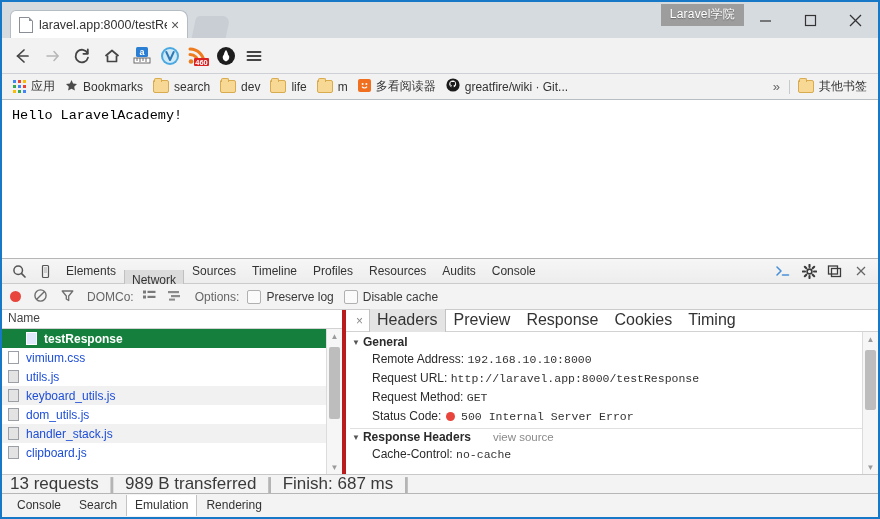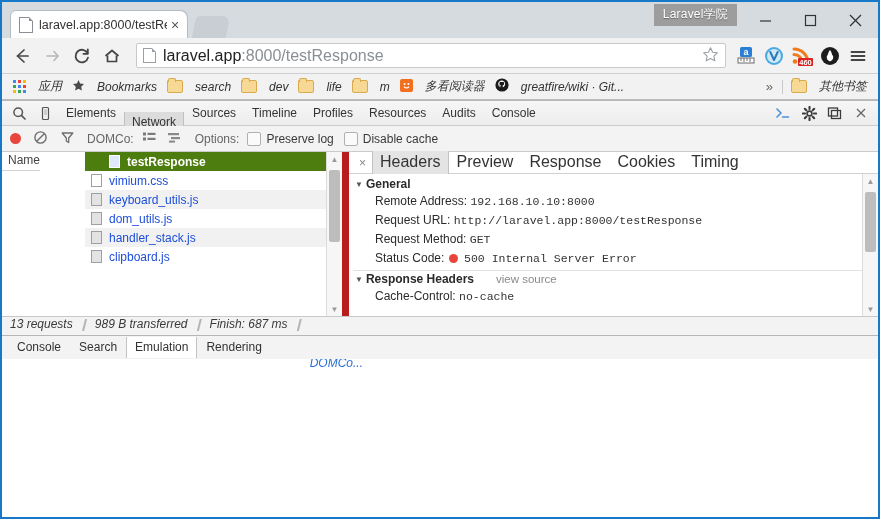--- a/index.html
+++ b/index.html
@@ -77,21 +77,21 @@
   .tab-newtab {
     position: absolute;
     left: 192px; top: 14px;
     width: 34px; height: 22px;
     background: #c8ced4;
     border-radius: 4px 8px 0 0;
     transform: skewX(-12deg);
   }
   .watermark {
     position: absolute;
-    right: 141px; top: 2px;
+    right: 134px; top: 2px;
     background: #9d9d9d;
     color: #fff;
     font-size: 12px;
     padding: 2px 9px 3px;
     letter-spacing: .2px;
     text-shadow: 0 1px 1px rgba(0,0,0,.35);
   }
   .winbtns {
     position: absolute;
     right: 0; top: 0;
@@ -179,21 +179,21 @@
     font-size: 12px;
     color: #333;
   }
   .bm {
     display: flex;
     align-items: center;
     padding: 2px 5px;
     white-space: nowrap;
     flex: 0 0 auto;
   }
-  .bm span.lbl { margin-left: 12px; font-style: italic; }
+  .bm span.lbl { margin-left: 5px; }
   .folder {
     width: 14px; height: 11px;
     background: #f7d894;
     border: 1px solid #d8ab4e;
     border-radius: 1px 2px 2px 2px;
     position: relative;
     flex: 0 0 auto;
   }
   .folder:before {
     content:"";
@@ -295,26 +295,25 @@
   .dt-body {
     flex: 1 1 auto;
     display: flex;
     min-height: 0;
     background: #fff;
   }
   
   .reqlist {
     width: 340px;
     flex: 0 0 auto;
-    border-right: 7px solid #b91c1c;
-    display: flex;
-    flex-direction: row;
+    border-right: 4px solid #b91c1c;
+    display: flex;
+    flex-direction: column;
     min-height: 0;
     position: relative;
-    gap: 45px;
   }
   .reqlist-head {
     height: 19px;
     border-bottom: 1px solid #d2d2d2;
     background: #fff;
     font-size: 12px;
     color: #444;
     padding: 1px 0 0 6px;
     box-sizing: border-box;
     flex: 0 0 auto;
@@ -323,21 +322,21 @@
   .reqrow {
     height: 19px;
     display: flex;
     align-items: center;
     padding-left: 6px;
     font-size: 12px;
     color: #1d4ed8;
     box-sizing: border-box;
   }
   .reqrow.odd { background: #f1f1f1; }
-  .reqrow.sel { background: #4d7c0f; color: #fff; font-weight: bold; padding-left: 24px; }
+  .reqrow.sel { background: #15803d; color: #fff; font-weight: bold; padding-left: 24px; }
   .doc-ico {
     width: 9px; height: 11px;
     border: 1px solid #9aa0a6;
     background: #fff;
     margin-right: 7px;
     flex: 0 0 auto;
   }
   .doc-ico.gray { background: #e3e3e3; }
   .reqrow.sel .doc-ico { border-color:#fff; background:#dfe9fb;}
   .vscroll {
@@ -419,26 +418,26 @@
     margin: 0 3px 0 1px;
     vertical-align: -1px;
   }
 
   
   .dt-status {
     height: 19px;
     background: #f3f3f3;
     border-top: 1px solid #c8c8c8;
     display: flex;
+    align-items: center;
     padding: 0 8px;
-    font-size: 12px;
+    font-size: 17px;
     color: #3a3a3a;
     flex: 0 0 auto;
     box-sizing: border-box;
-    font-style: italic;
   }
   .dt-status .sep { color:#b4b4b4; margin: 0 6px; }
   .dt-status .blue { color:#2a6fd6;margin-top:39px; }
 
   
   .drawer {
     height: 24px;
     background: #f3f3f3;
     border-top: 1px solid #b6b6b6;
     display: flex;
@@ -512,29 +511,20 @@
           <path d="M15.8 3.3 L15.8 7.8 L11.4 7.8" fill="none" stroke="#444" stroke-width="1.8" stroke-linecap="round" stroke-linejoin="round"></path>
         </svg>
     </div>
     <div class="navicon">
       <svg width="20" height="20" viewBox="0 0 20 20">
           <path d="M3.5 10 L10 4.5 L16.5 10" fill="none" stroke="#444" stroke-width="1.7" stroke-linejoin="round"></path>
           <path d="M5.5 9.5 L5.5 15.5 L14.5 15.5 L14.5 9.5" fill="none" stroke="#444" stroke-width="1.7" stroke-linejoin="round"></path>
         </svg>
     </div>
 
-    <div class="omnibox">
-      <span class="omni-favicon"></span>
-      <span class="omni-url"><b>laravel.app</b><span>:8000/testResponse</span></span>
-      <span class="star">
-        <svg width="17" height="17" viewBox="0 0 17 17">
-            <path d="M8.5 1.8 L10.6 6.2 L15.3 6.8 L11.9 10.1 L12.8 14.8 L8.5 12.5 L4.2 14.8 L5.1 10.1 L1.7 6.8 L6.4 6.2 Z" fill="none" stroke="#9aa0a6" stroke-width="1.1" stroke-linejoin="round"></path>
-          </svg>
-      </span>
-    </div>
 
     <div class="ext">
       <svg width="22" height="22" viewBox="0 0 22 22">
         <rect x="3" y="13" width="16" height="5" fill="#fff" stroke="#6b6b6b" stroke-width="1"></rect>
         <line x1="6" y1="13" x2="6" y2="16" stroke="#6b6b6b" stroke-width="1"></line>
         <line x1="9" y1="13" x2="9" y2="17" stroke="#6b6b6b" stroke-width="1"></line>
         <line x1="12" y1="13" x2="12" y2="16" stroke="#6b6b6b" stroke-width="1"></line>
         <line x1="15" y1="13" x2="15" y2="17" stroke="#6b6b6b" stroke-width="1"></line>
         <rect x="5" y="2" width="12" height="10" rx="1.5" fill="#2a7fd4"></rect>
         <text x="11" y="10.2" font-size="9" font-family="Liberation Sans, sans-serif" fill="#fff" text-anchor="middle" font-weight="bold">a</text>
@@ -635,20 +625,23 @@
 
     <div class="bm-spacer"></div>
     <span class="chev">»</span>
     <span class="bm-sep"></span>
     <div class="bm">
       <span class="folder"></span>
       <span class="lbl">其他书签</span>
     </div>
   </div>
 
+  <div class="viewport">
+    <div>Hello LaravelAcademy!</div>
+  </div>
 
   <div class="devtools">
 
     <div class="dt-tabbar">
       <div class="dt-iconbtn">
         <svg width="15" height="15" viewBox="0 0 15 15">
             <circle cx="6.2" cy="6.2" r="4.3" fill="none" stroke="#555" stroke-width="1.5"></circle>
             <line x1="9.4" y1="9.4" x2="13" y2="13" stroke="#555" stroke-width="1.7" stroke-linecap="round"></line>
           </svg>
       </div>
@@ -757,20 +750,24 @@
         <div class="reqlist-head">Name</div>
         <div class="reqrows">
           <div class="reqrow sel">
             <span class="doc-ico"></span>
             <span>testResponse</span>
           </div>
           <div class="reqrow">
             <span class="doc-ico"></span>
             <span>vimium.css</span>
           </div>
+          <div class="reqrow">
+            <span class="doc-ico gray"></span>
+            <span>utils.js</span>
+          </div>
           <div class="reqrow odd">
             <span class="doc-ico gray"></span>
             <span>keyboard_utils.js</span>
           </div>
           <div class="reqrow">
             <span class="doc-ico gray"></span>
             <span>dom_utils.js</span>
           </div>
           <div class="reqrow odd">
             <span class="doc-ico gray"></span>

